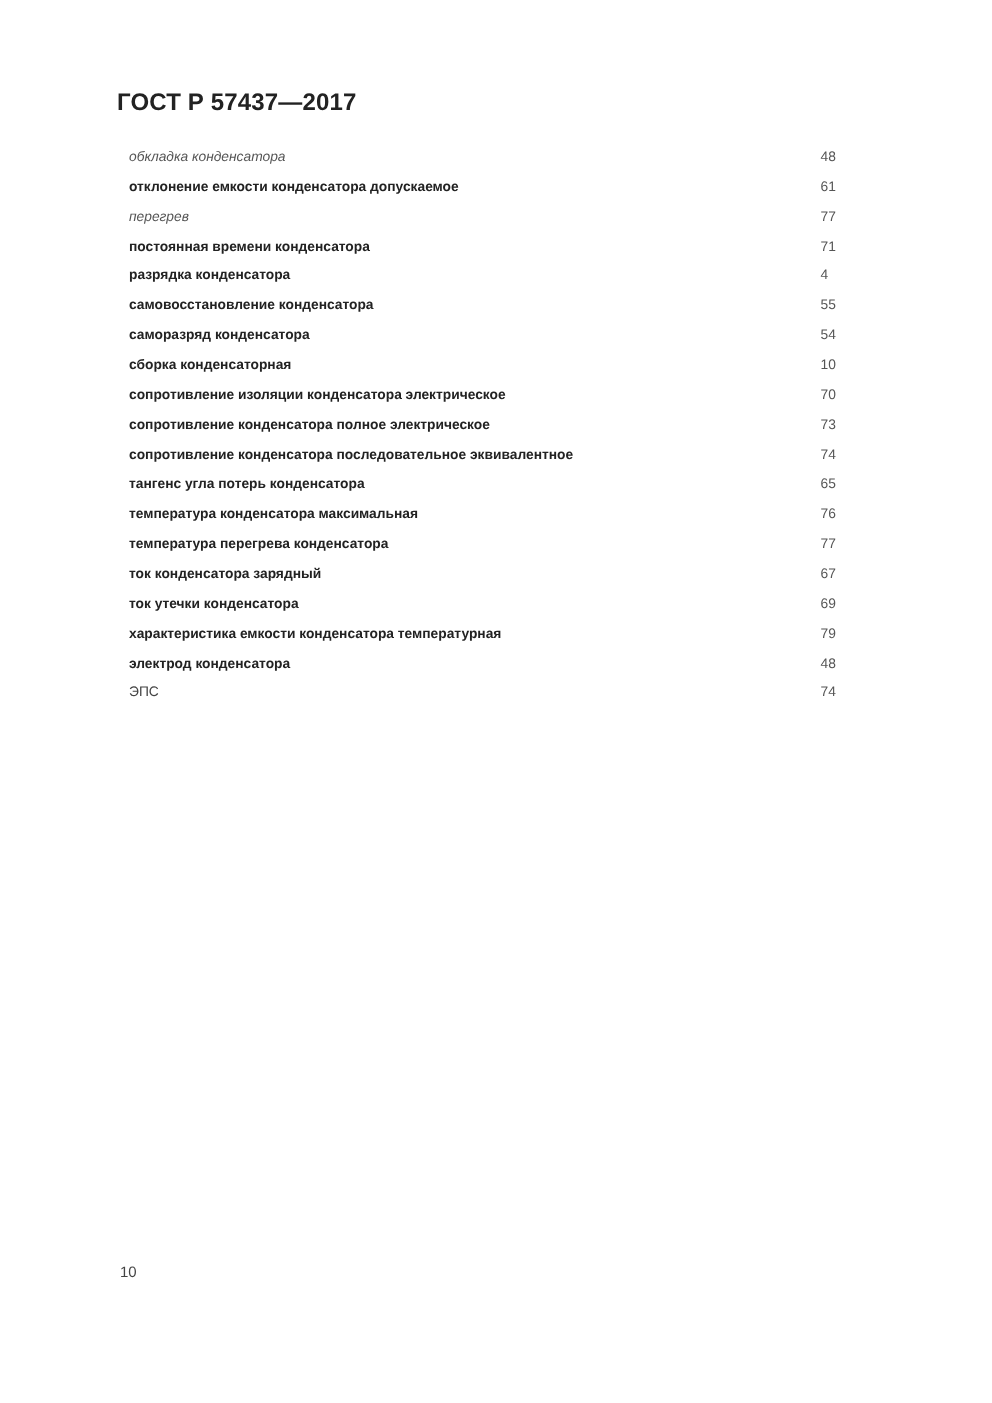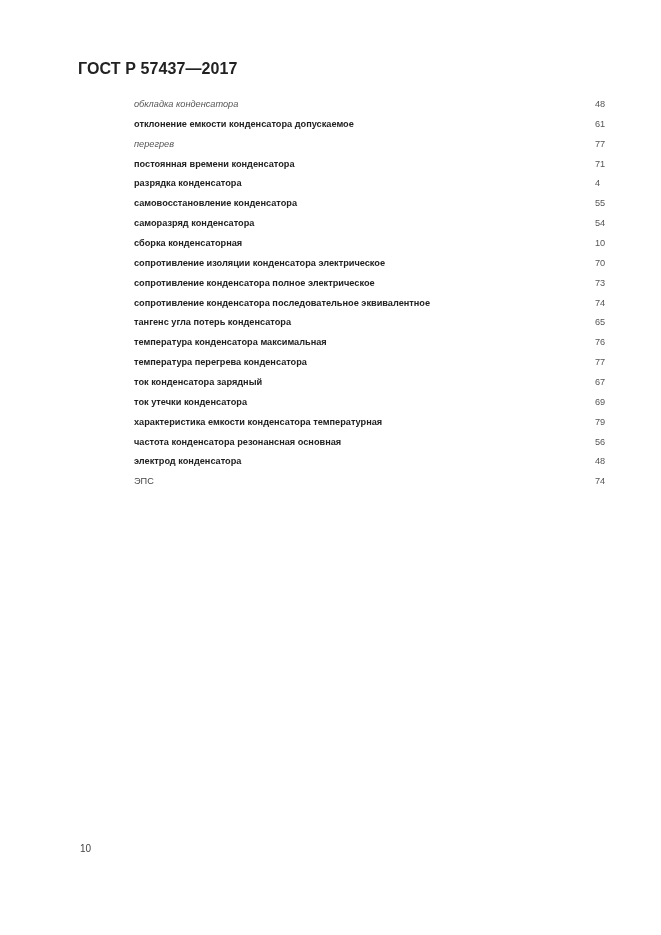--- a/index.html
+++ b/index.html
@@ -11,21 +11,20 @@
       position: absolute; left: 78px; top: 60px;
       font-size: 16px; font-weight: bold; color: #222;
       letter-spacing: 0.1px;
     }
     .index-list {
       position: absolute; left: 86px; top: 96px; width: 472px;
     }
     .row {
       position: relative; height: 19.86px; line-height: 16px;
       font-size: 9.2px;
-      margin-left: 48px;
     }
     .term { position: absolute; left: 0; top: 0; white-space: nowrap; color: #222; }
     .term.bold { font-weight: bold; }
     .term.italic { font-style: italic; color: #555; }
     .term.plain { color: #444; }
     .page { position: absolute; left: 461px; top: 0; color: #555; white-space: nowrap; }
     .footer-page {
       position: absolute; left: 80px; top: 843px;
       font-size: 10px; color: #444;
     }
@@ -98,24 +97,20 @@
     </div>
   <div class="row">
       <span class="term bold">ток утечки конденсатора</span>
       <span class="page">69</span>
     </div>
   <div class="row">
       <span class="term bold">характеристика емкости конденсатора температурная</span>
       <span class="page">79</span>
     </div>
   <div class="row">
-      <span class="term bold">частота конденсатора резонансная основная</span>
-      <span class="page">56</span>
-    </div>
-  <div class="row">
       <span class="term bold">электрод конденсатора</span>
       <span class="page">48</span>
     </div>
   <div class="row">
       <span class="term plain">ЭПС</span>
       <span class="page">74</span>
     </div>
 </div>
 
 <div class="footer-page">10</div>

